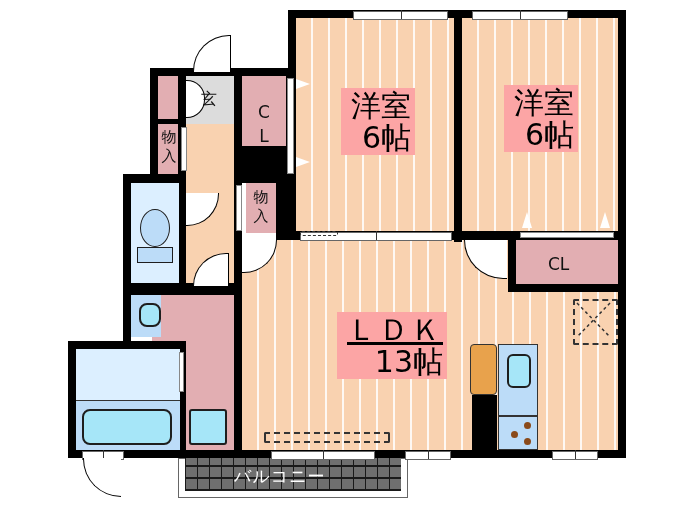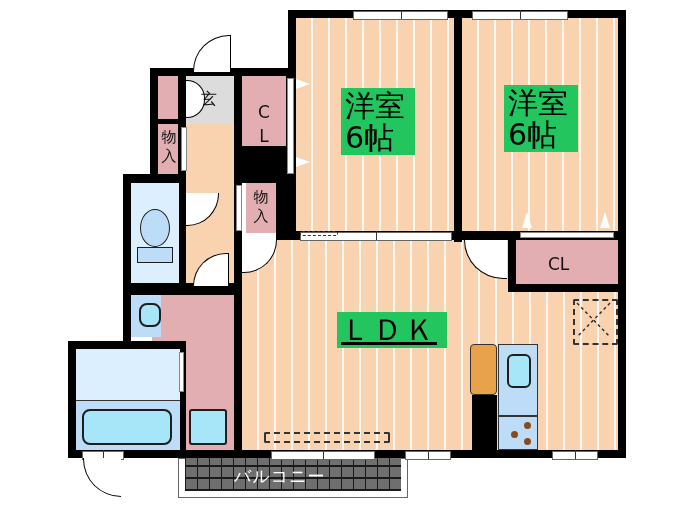--- a/index.html
+++ b/index.html
@@ -8,21 +8,21 @@
   .wall { position:absolute; background:#000; }
   .wood { background-color:#f9d2b0;
     background-image:repeating-linear-gradient(90deg, transparent 0px, transparent 15px, rgba(255,255,255,0.85) 15px, rgba(255,255,255,0.85) 17px); }
   .pink { background:#e2aeb2; }
   .gray { background:#dcdcdc; }
   .lblue { background:#dcefff; }
   .mblue { background:#bcdcf8; }
   .cyan { background:#a6e6f8; border:2px solid #1e1e1e; border-radius:6px; }
   .window { position:absolute; background:#fff; border:1px solid #666; height:7px; }
   .window::after { content:""; position:absolute; left:50%; top:-2px; width:1px; height:9px; background:#333; }
-  .label-box { position:absolute; background:#22c55e; color:#000; line-height:1.05; }
+  .label-box { position:absolute; background:#fca5a5; color:#000; line-height:1.05;text-align:right; }
   .room-label { font-size:30px; font-family:"DejaVu Sans", sans-serif; }
   .small-label { font-size:17px; }
   .door-arc { position:absolute; border:1.5px solid #000; background:#fff; }
   .tile { background-color:#6f6f6f;
     background-image:
       repeating-linear-gradient(90deg, #1a1a1a 0px, #1a1a1a 1.5px, transparent 1.5px, transparent 12px),
       repeating-linear-gradient(0deg, #1a1a1a 0px, #1a1a1a 1.5px, transparent 1.5px, transparent 12px); }
   .dashed { position:absolute; border:2px dashed #333; border-radius:2px; }
   .tri { position:absolute; width:0; height:0; }
 </style>
@@ -143,20 +143,21 @@
 <div class="label-box room-label" style="left:341px;top:88px;padding:2px 4px;width:66px;">
   <div>洋室</div>
   <div>6帖</div>
 </div>
 <div class="label-box room-label" style="left:504px;top:85px;padding:2px 4px;width:66px;">
   <div>洋室</div>
   <div>6帖</div>
 </div>
 <div class="label-box room-label" style="left:337px;top:312px;padding:2px 4px;width:102px;">
   <div style="letter-spacing:2px;text-decoration:underline;">ＬＤＫ</div>
+  <div>13帖</div>
 </div>
 
 <div class="abs small-label" style="left:548px;top:254px;color:#111;">CL</div>
 <div class="abs small-label" style="left:254px;top:100px;line-height:24px;text-align:center;width:20px;color:#111;">
   <div>C</div>
   <div>L</div>
 </div>
 <div class="abs" style="left:159px;top:128px;font-size:15px;line-height:19px;width:20px;text-align:center;color:#111;">
   <div>物</div>
   <div>入</div>

